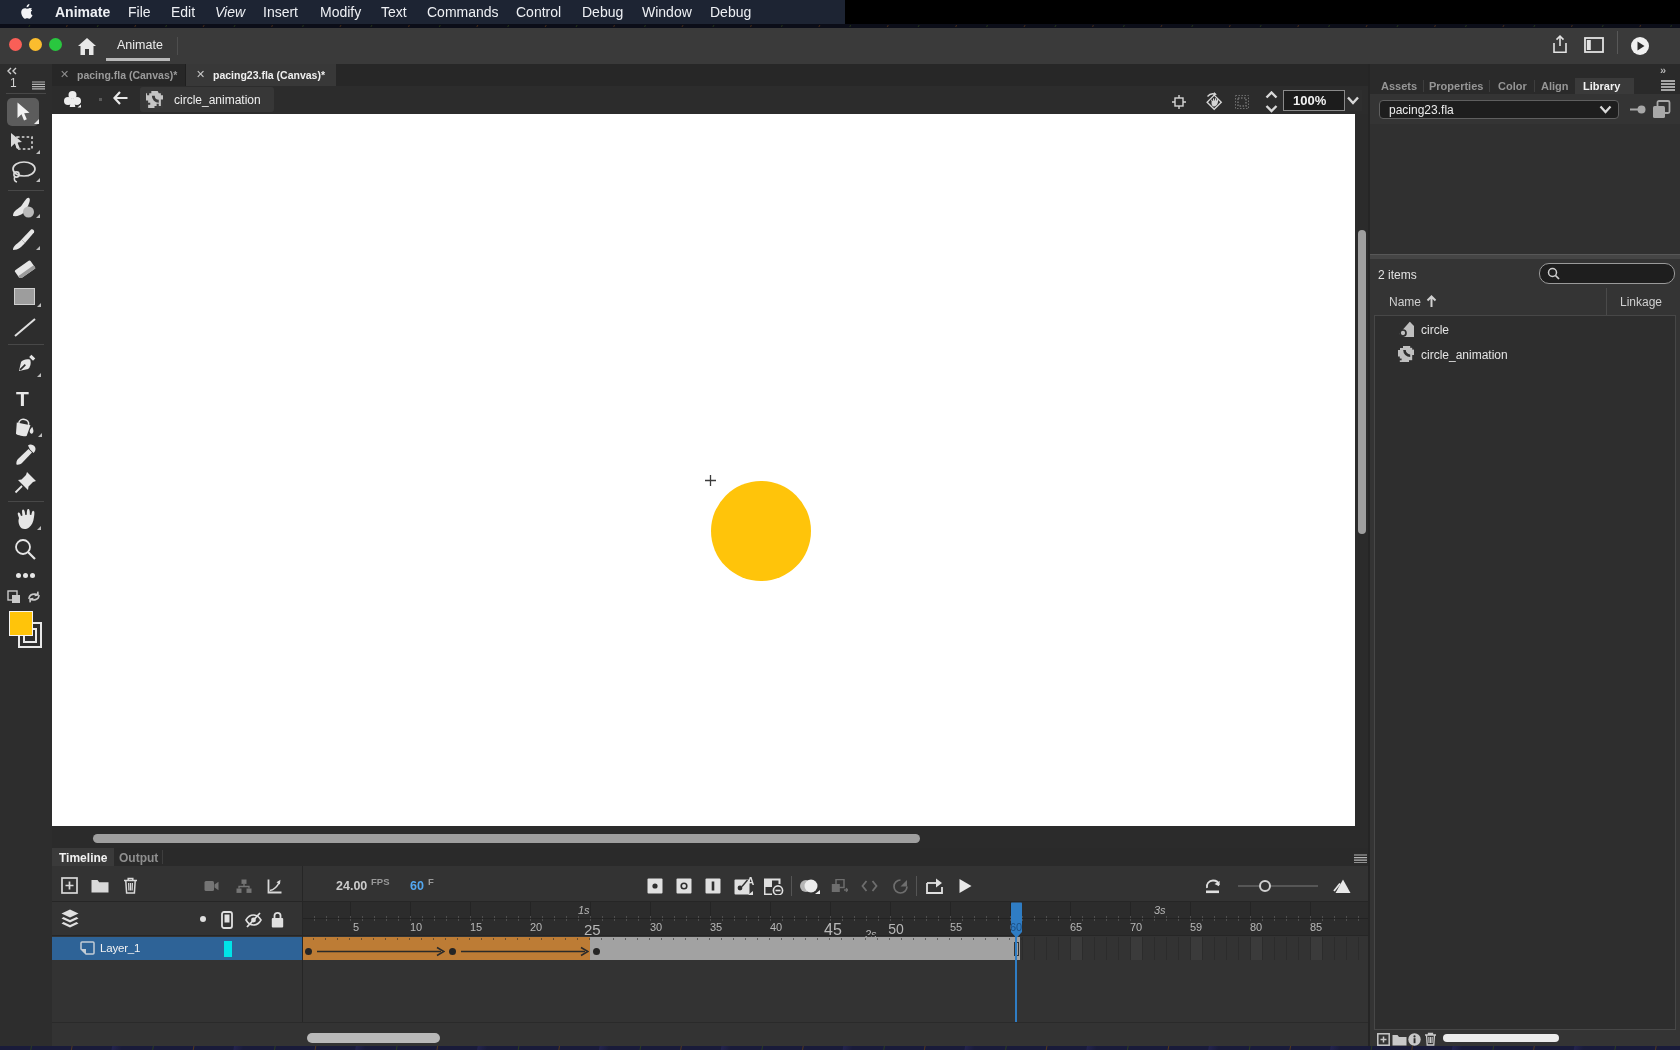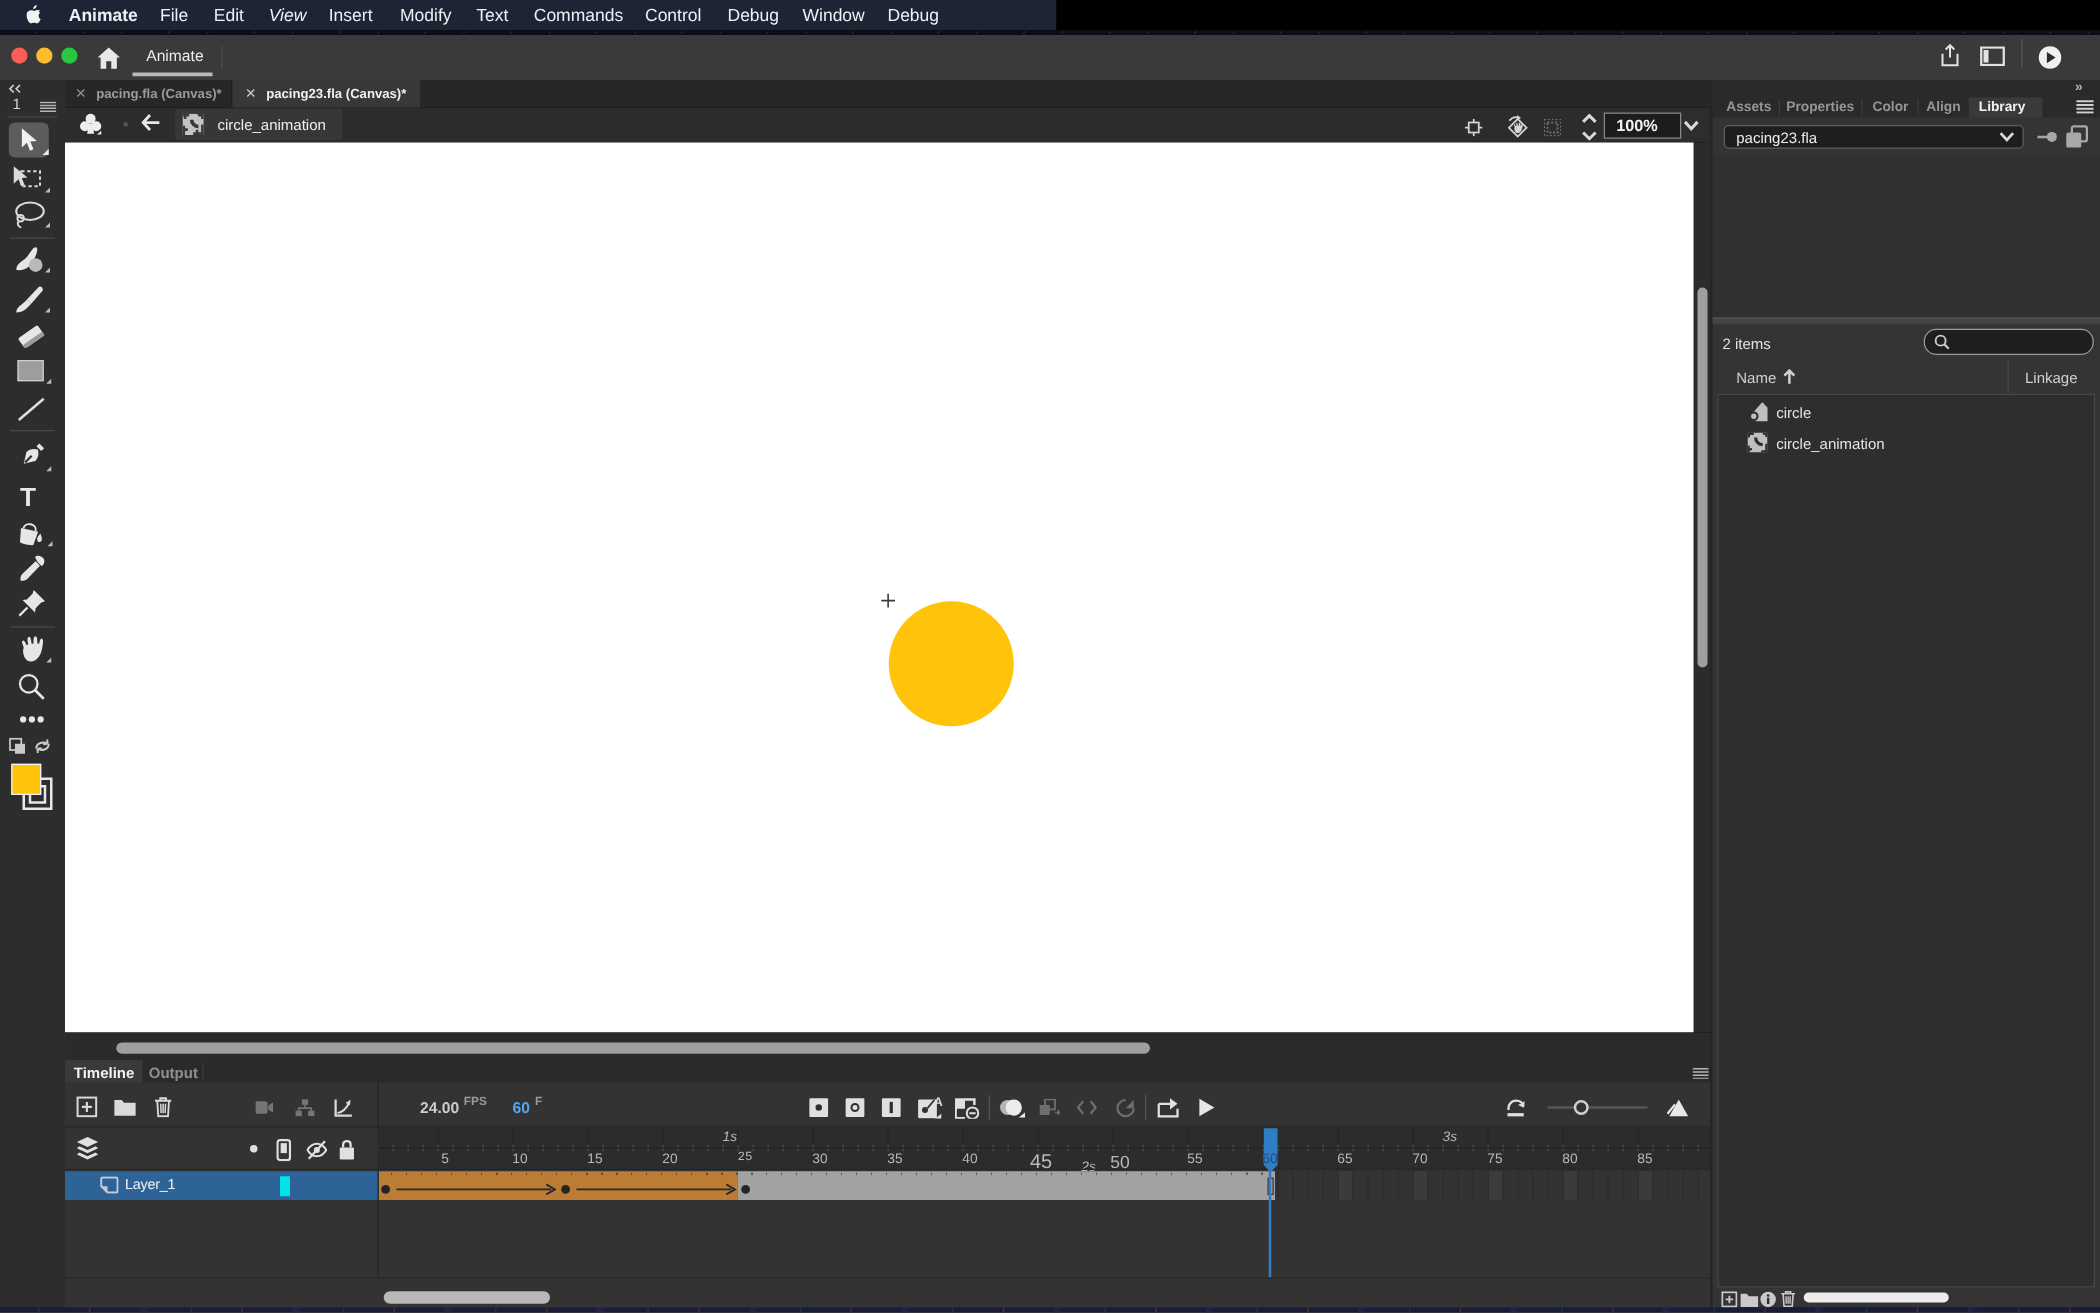--- a/index.html
+++ b/index.html
@@ -587,31 +587,31 @@
   <div class="abs" style="left:1298px;top:916px;width:1px;height:5px;background:#4d4d4d;"></div>
   <div class="abs" style="left:1310px;top:916px;width:1px;height:5px;background:#4d4d4d;"></div>
   <div class="abs" style="left:1322px;top:916px;width:1px;height:5px;background:#4d4d4d;"></div>
   <div class="abs" style="left:1334px;top:916px;width:1px;height:5px;background:#4d4d4d;"></div>
   <div class="abs" style="left:1346px;top:916px;width:1px;height:5px;background:#4d4d4d;"></div>
   <div class="abs" style="left:1358px;top:916px;width:1px;height:5px;background:#4d4d4d;"></div>
   <span class="abs" style="left:344px;top:921px;width:24px;text-align:center;color:#b8b8b8;font-size:11px;">5</span>
   <span class="abs" style="left:404px;top:921px;width:24px;text-align:center;color:#b8b8b8;font-size:11px;">10</span>
   <span class="abs" style="left:464px;top:921px;width:24px;text-align:center;color:#b8b8b8;font-size:11px;">15</span>
   <span class="abs" style="left:524px;top:921px;width:24px;text-align:center;color:#b8b8b8;font-size:11px;">20</span>
-  <span class="abs" style="left:584px;top:921px;width:24px;text-align:center;color:#b8b8b8;font-size:10px;font-family:Liberation Mono, monospace;">25</span>
+  <span class="abs" style="left:584px;top:921px;width:24px;text-align:left;color:#b8b8b8;font-size:15px;">25</span>
   <span class="abs" style="left:644px;top:921px;width:24px;text-align:center;color:#b8b8b8;font-size:11px;">30</span>
   <span class="abs" style="left:704px;top:921px;width:24px;text-align:center;color:#b8b8b8;font-size:11px;">35</span>
   <span class="abs" style="left:764px;top:921px;width:24px;text-align:center;color:#b8b8b8;font-size:11px;">40</span>
   <span class="abs" style="left:824px;top:921px;width:24px;text-align:left;color:#b8b8b8;font-size:16px;">45</span>
   <span class="abs" style="left:884px;top:921px;width:24px;text-align:center;color:#b8b8b8;font-size:14px;">50</span>
   <span class="abs" style="left:944px;top:921px;width:24px;text-align:center;color:#b8b8b8;font-size:11px;">55</span>
   <span class="abs" style="left:1004px;top:921px;width:24px;text-align:center;color:#b8b8b8;font-size:11px;">60</span>
   <span class="abs" style="left:1064px;top:921px;width:24px;text-align:center;color:#b8b8b8;font-size:11px;">65</span>
   <span class="abs" style="left:1124px;top:921px;width:24px;text-align:center;color:#b8b8b8;font-size:11px;">70</span>
-  <span class="abs" style="left:1184px;top:921px;width:24px;text-align:center;color:#b8b8b8;font-size:11px;">75</span>
+  <span class="abs" style="left:1184px;top:921px;width:24px;text-align:center;color:#b8b8b8;font-size:11px;">59</span>
   <span class="abs" style="left:1244px;top:921px;width:24px;text-align:center;color:#b8b8b8;font-size:11px;">80</span>
   <span class="abs" style="left:1304px;top:921px;width:24px;text-align:center;color:#b8b8b8;font-size:11px;">85</span>
   <div class="abs" style="left:303px;top:918px;width:1065px;height:1px;background:#232323;"></div>
   <span class="abs" style="left:578px;top:904px;color:#b8b8b8;font-size:11px;font-style:italic;">1s</span>
   <span class="abs" style="left:865px;top:928px;color:#b8b8b8;font-size:11px;font-style:italic;">2s</span>
   <span class="abs" style="left:1154px;top:904px;color:#b8b8b8;font-size:11px;font-style:italic;">3s</span>
 
   <div class="abs" style="left:52px;top:935px;width:1316px;height:1px;background:#262626;"></div>
 
   <div class="abs" style="left:52px;top:937px;width:251px;height:23px;background:#2e6397;"></div>

